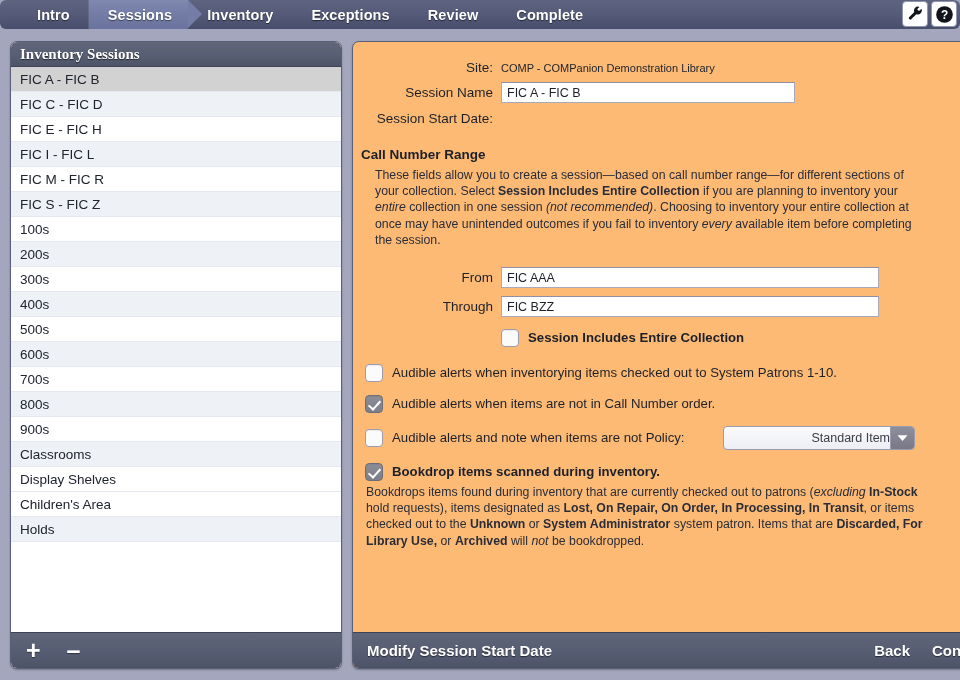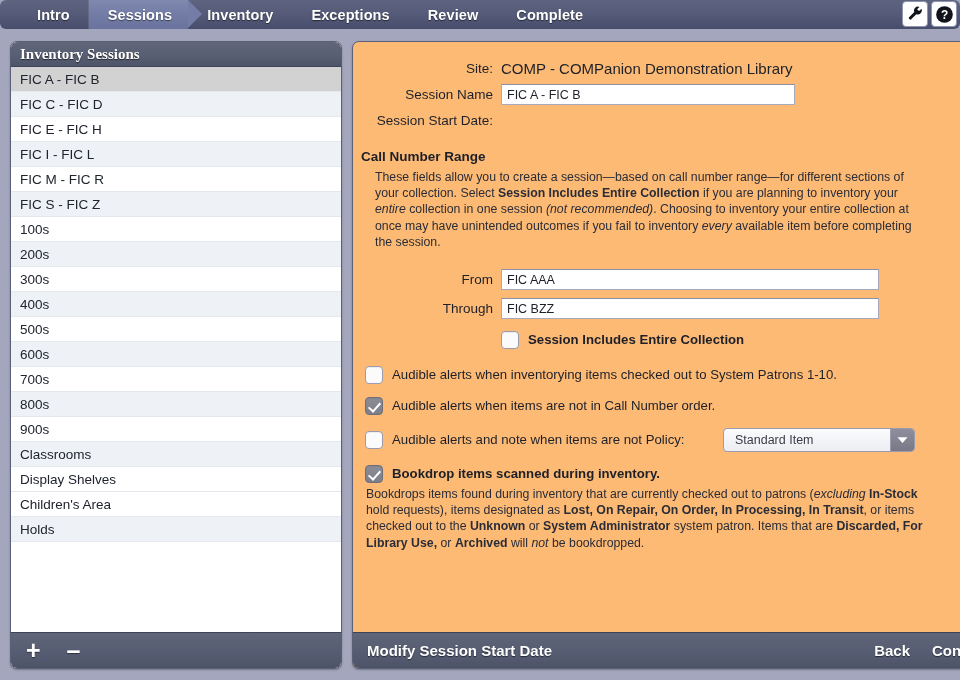--- a/index.html
+++ b/index.html
@@ -193,21 +193,21 @@
     display: flex;
     align-items: center;
     margin-bottom: 2px;
   }
   .flabel {
     font-size: 13.5px;
     color: #1d2029;
     text-align: right;
     white-space: nowrap;
   }
-  .fvalue { font-size: 15px; color: #1d2029; }
+  .fvalue { font-size: 11px; color: #1d2029; }
 
   .tinput {
     background: #ffffff;
     border: 1px solid #a9a9bc;
     border-top-color: #8f8fa5;
     height: 21px;
     font-size: 12.5px;
     font-family: "Liberation Sans", sans-serif;
     color: #1d2029;
     padding: 0 5px;
@@ -266,20 +266,21 @@
   
   .ddown {
     width: 192px; height: 24px;
     background: linear-gradient(to bottom, #fbfbfc 0%, #eceef3 100%);
     border: 1px solid #9b9bb0;
     border-radius: 4px;
     display: flex;
     align-items: center;
     overflow: hidden;
     cursor: pointer;
+    text-align: right;
   }
   .ddown-text {
     flex: 1 1 auto;
     font-size: 12.5px;
     color: #3a3d48;
     padding-left: 11px;
   }
   .ddown-arrow {
     flex: 0 0 24px;
     height: 100%;

